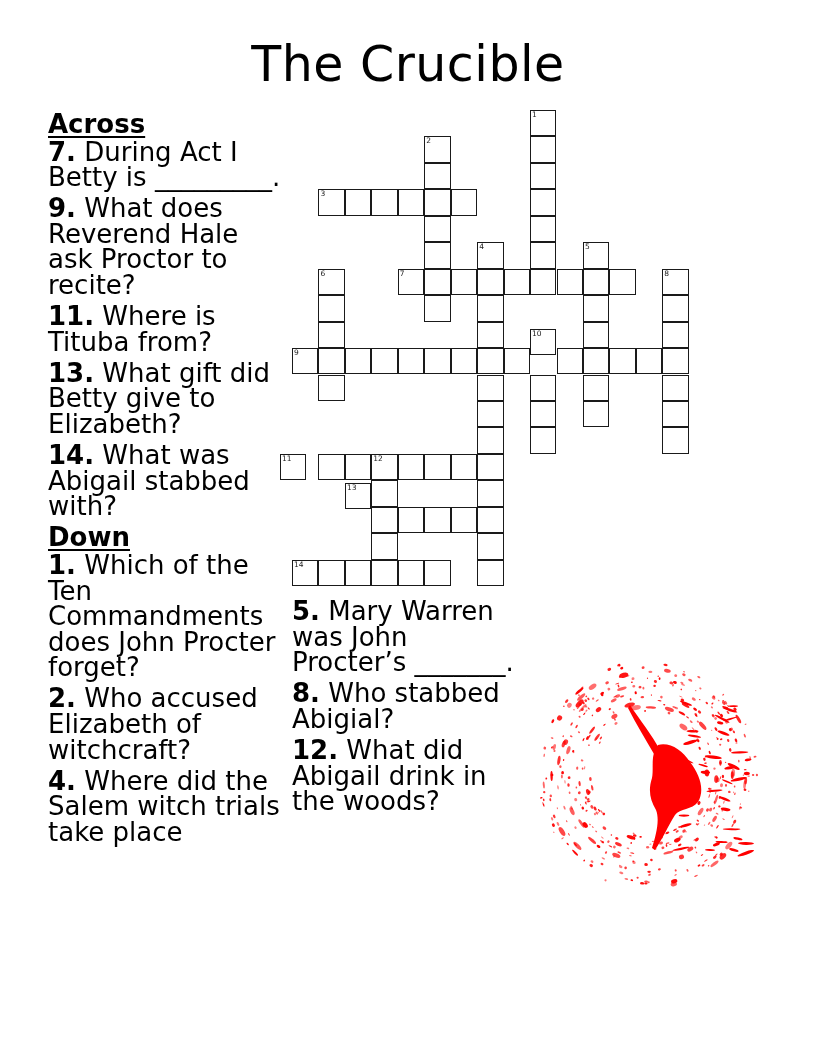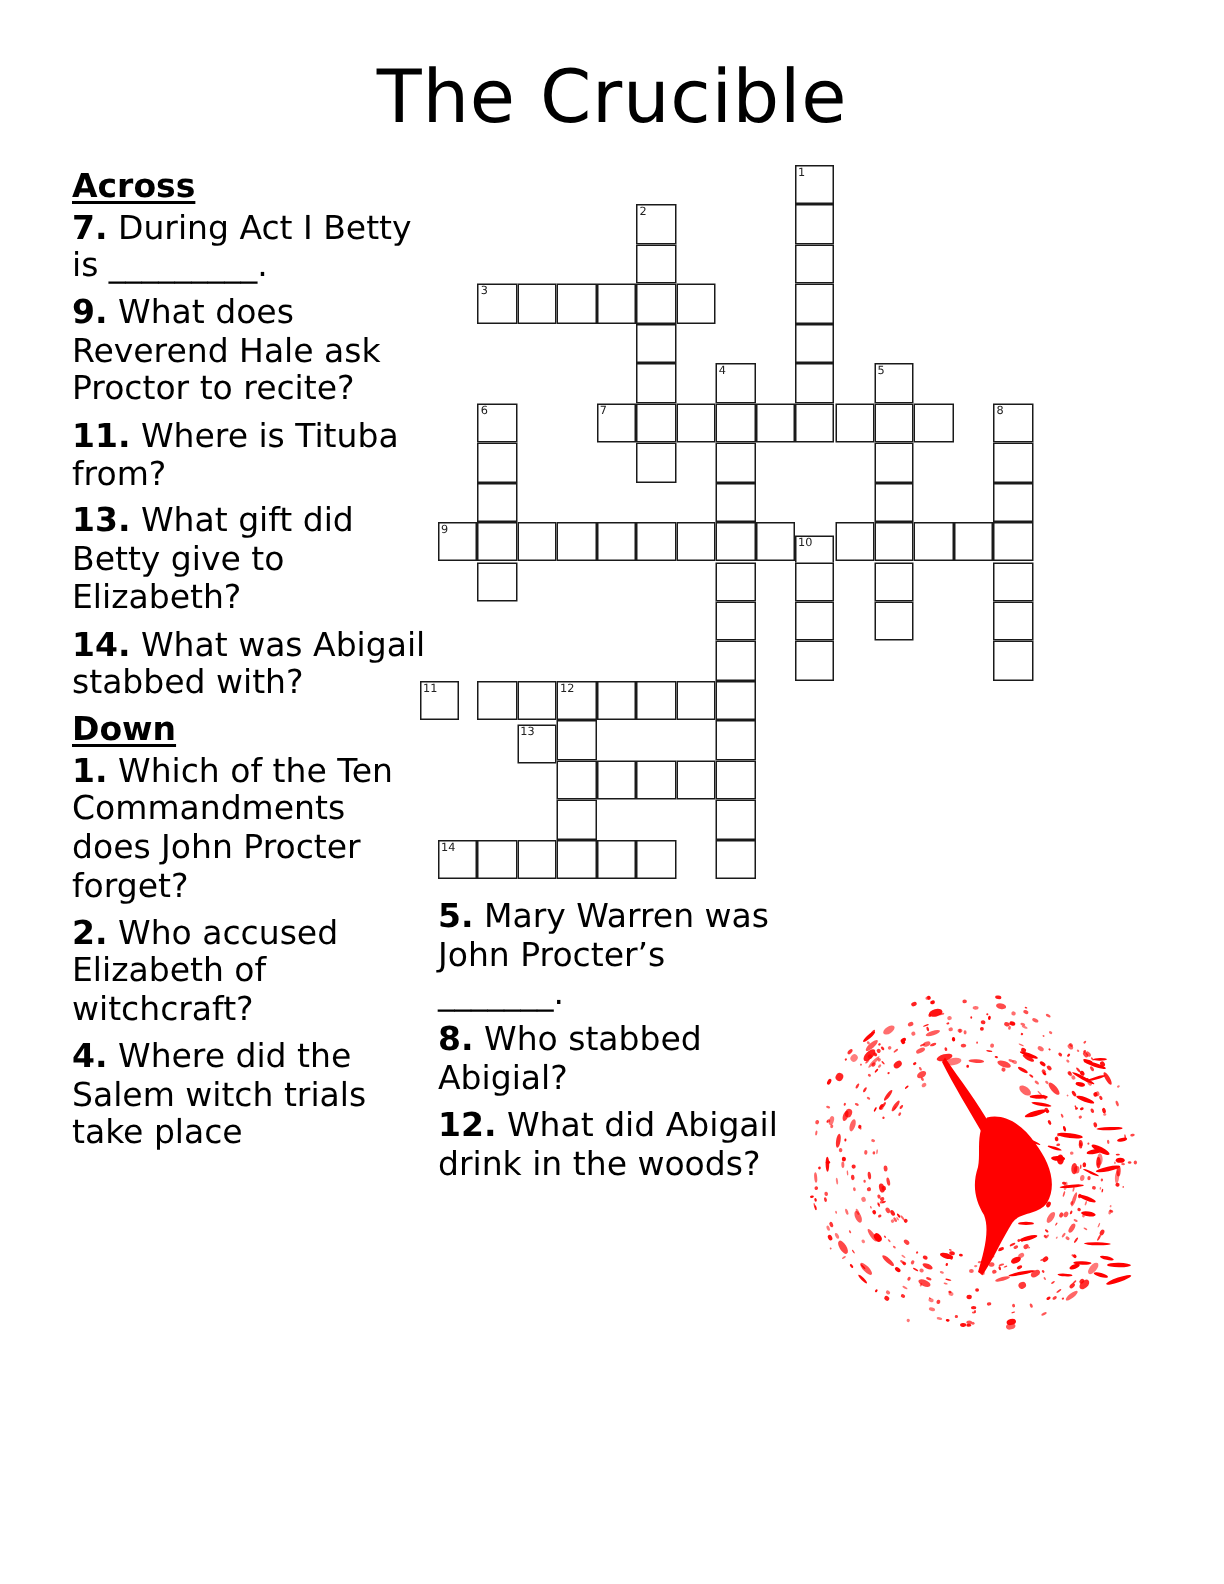--- a/index.html
+++ b/index.html
@@ -5,21 +5,21 @@
     html, body { margin: 0; padding: 0; background: #ffffff; }
     body {
       width: 816px; height: 1056px; position: relative; overflow: hidden;
       font-family: "DejaVu Sans", sans-serif; color: #000;
     }
     .title {
       position: absolute; left: 0; top: 30px; width: 816px; text-align: center;
       font-size: 49px; line-height: 70px; font-weight: normal; letter-spacing: 0.5px;
     }
     .clues-col {
-      position: absolute; font-size: 22px; line-height: 25.6px;
+      position: absolute; font-size: 26px; line-height: 25.6px;
     }
     .clues-col.left { left: 48px; top: 112px; width: 236px; }
     .clues-col.right { left: 292px; top: 599px; width: 236px; }
     .section-heading {
       font-weight: bold; text-decoration: underline; text-decoration-thickness: 2px;
       text-underline-offset: 3px; margin: 0 0 2px 0;
     }
     .clue { margin: 0 0 5.5px 0; }
     .clue .num { font-weight: bold; }
     .grid { position: absolute; left: 0; top: 0; width: 816px; height: 1056px; pointer-events: none; }
@@ -132,21 +132,21 @@
     <div class="cell" style="left: 662.3px; top: 427.4px;"></div>
     <div class="cell" style="left: 292px; top: 348.05px;">
       <span class="cnum">9</span>
     </div>
     <div class="cell" style="left: 344.9px; top: 348.05px;"></div>
     <div class="cell" style="left: 371.35px; top: 348.05px;"></div>
     <div class="cell" style="left: 397.8px; top: 348.05px;"></div>
     <div class="cell" style="left: 424.25px; top: 348.05px;"></div>
     <div class="cell" style="left: 450.7px; top: 348.05px;"></div>
     <div class="cell" style="left: 503.6px; top: 348.05px;"></div>
-    <div class="cell" style="left: 530.05px; top: 357px;">
+    <div class="cell" style="left: 530.05px; top: 329px;">
       <span class="cnum">10</span>
     </div>
     <div class="cell" style="left: 556.5px; top: 348.05px;"></div>
     <div class="cell" style="left: 609.4px; top: 348.05px;"></div>
     <div class="cell" style="left: 635.85px; top: 348.05px;"></div>
     <div class="cell" style="left: 530.05px; top: 374.5px;"></div>
     <div class="cell" style="left: 530.05px; top: 400.95px;"></div>
     <div class="cell" style="left: 530.05px; top: 427.4px;"></div>
     <div class="cell" style="left: 280px; top: 453.85px;">
       <span class="cnum">11</span>

